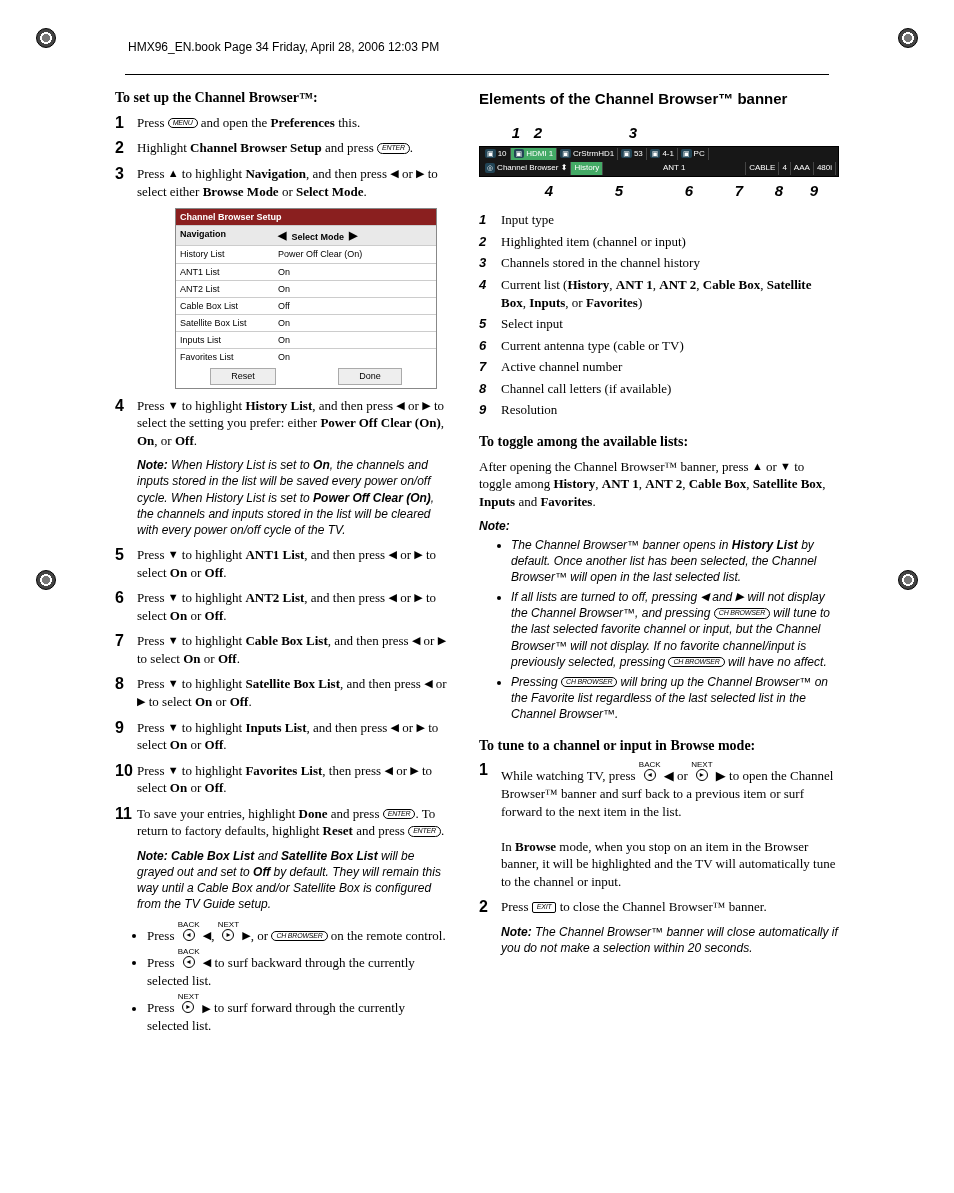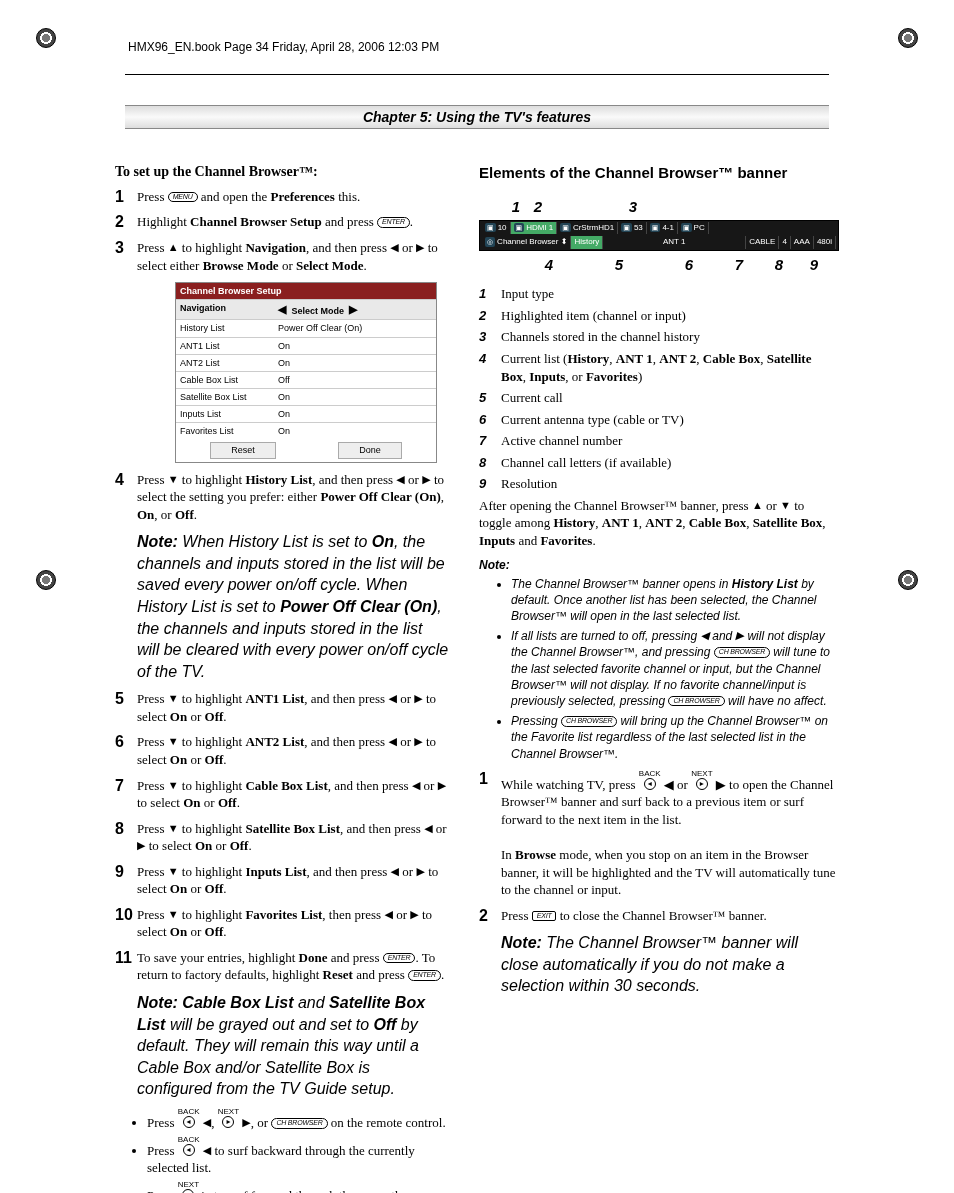--- a/index.html
+++ b/index.html
@@ -86,21 +86,21 @@
     font-family: Arial, sans-serif;
     font-weight: bold; font-style: italic;
     width: 22px;
     flex: 0 0 22px;
   }
   ul.bul { list-style: disc; margin: 2px 0 6px 32px; padding:0; }
   ul.bul li { margin-bottom: 4px; }
   .note {
     font-style: italic;
     font-family: Arial, sans-serif;
-    font-size: 16px;
+    font-size: 12px;
     margin: 4px 0 8px 22px;
     line-height: 1.35;
   }
   .note-standalone {
     font-style: italic;
     font-family: Arial, sans-serif;
     font-size: 12px;
     margin: 8px 0 8px 0;
     line-height: 1.35;
   }
@@ -185,21 +185,20 @@
 
 <div class="page">
   <div class="crop-mark cm-tl"></div>
   <div class="crop-mark cm-tr"></div>
   <div class="crop-mark cm-ml"></div>
   <div class="crop-mark cm-mr"></div>
 
   <div class="header-line">HMX96_EN.book  Page 34  Friday, April 28, 2006  12:03 PM</div>
   <div class="thin-rule"></div>
 
-  <div class="chapter-bar">Chapter 5: Using the TV's features</div>
 
   <div class="columns">
 
     <div class="col">
       <h4 class="subhead">To set up the Channel Browser™:</h4>
 
       <ol class="steps">
         <li>
             <span class="num">1</span>
           <span class="body">
@@ -367,67 +366,69 @@
         <li>
             <span class="lnum">3</span>
             <span>Channels stored in the channel history</span>
           </li>
         <li>
             <span class="lnum">4</span>
             <span><span>Current list (</span><b>History</b>, <b>ANT 1</b>, <b>ANT 2</b>, <b>Cable Box</b>, <b>Satellite Box</b>, <b>Inputs</b>, or <b>Favorites</b><span>)</span></span>
           </li>
         <li>
             <span class="lnum">5</span>
-            <span>Current call</span>
+            <span>Select input</span>
           </li>
         <li>
             <span class="lnum">6</span>
             <span>Current antenna type (cable or TV)</span>
           </li>
         <li>
             <span class="lnum">7</span>
             <span>Active channel number</span>
           </li>
         <li>
             <span class="lnum">8</span>
             <span>Channel call letters (if available)</span>
           </li>
         <li>
             <span class="lnum">9</span>
             <span>Resolution</span>
           </li>
       </ol>
 
+      <h4 class="subhead">To toggle among the available lists:</h4>
       <div>
         <span>After opening the Channel Browser™ banner, press </span><span class="arrow">▲</span><span> or </span><span class="arrow">▼</span><span> to toggle among </span><b>History</b>, <b>ANT 1</b>, <b>ANT 2</b>, <b>Cable Box</b>, <b>Satellite Box</b>, <b>Inputs</b> and <b>Favorites</b>.
       </div>
 
       <div class="note-standalone">
         <div class="note-head">Note:</div>
         <ul class="bul" style="margin-left:32px">
           <li>The Channel Browser™ banner opens in <b>History List</b> by default. Once another list has been selected, the Channel Browser™ will open in the last selected list.</li>
           <li>If all lists are turned to off, pressing <span class="arrow">◀</span> and <span class="arrow">▶</span> will not display the Channel Browser™, and pressing <span class="btn-label">CH BROWSER</span> will tune to the last selected favorite channel or input, but the Channel Browser™  will not display.  If no favorite channel/input is previously selected, pressing <span class="btn-label">CH BROWSER</span> will have no affect.</li>
           <li>Pressing <span class="btn-label">CH BROWSER</span> will bring up the Channel Browser™ on the Favorite list regardless of the last selected list in the Channel Browser™.</li>
         </ul>
       </div>
 
+      <h4 class="subhead">To tune to a channel or input in Browse mode:</h4>
       <ol class="steps">
         <li>
             <span class="num">1</span>
           <span class="body">
             <span>While watching TV, press </span><span class="keyicon">BACK<br><span class="glyph">◂</span></span><span> ◀ or </span><span class="keyicon">NEXT<br><span class="glyph">▸</span></span><span> ▶ to open the Channel Browser™ banner and surf back to a previous item or surf forward to the next item in the list.</span><br><br>
             In <b>Browse</b> mode, when you stop on an item in the Browser banner, it will be highlighted and the TV will automatically tune to the channel or input.
           </span>
           </li>
         <li>
             <span class="num">2</span>
           <span class="body">
             <span>Press </span><span class="btn-label" style="border-radius:2px">EXIT</span><span> to close the Channel Browser™ banner.</span>
           </span>
           </li>
       </ol>
       <div class="note">
-        <span class="note-head">Note:</span><span> The Channel Browser™ banner will close automatically if you do not make a selection within 30 seconds.</span>
+        <span class="note-head">Note:</span><span> The Channel Browser™ banner will close automatically if you do not make a selection within 20 seconds.</span>
       </div>
     </div>
   </div>
 
 </div>
 
 </body></html>

